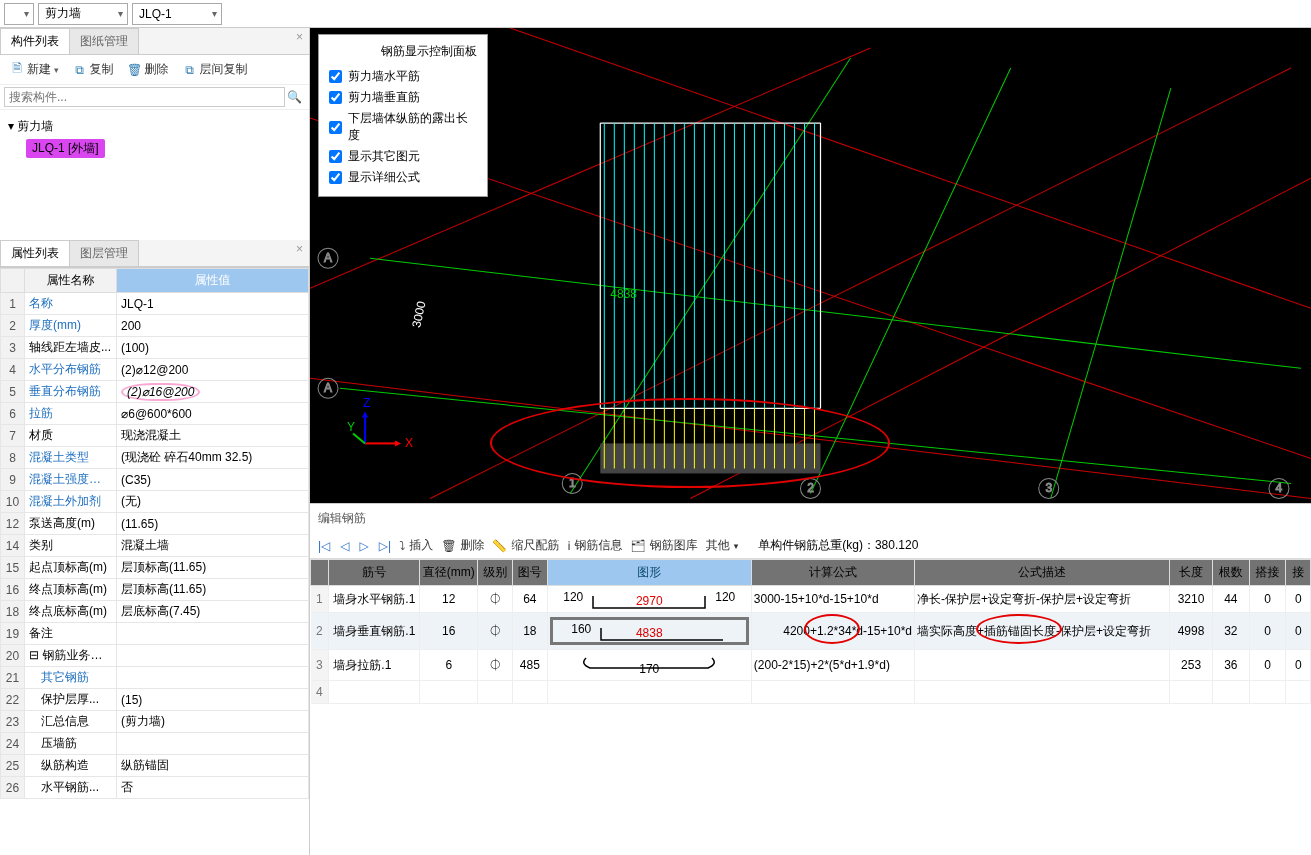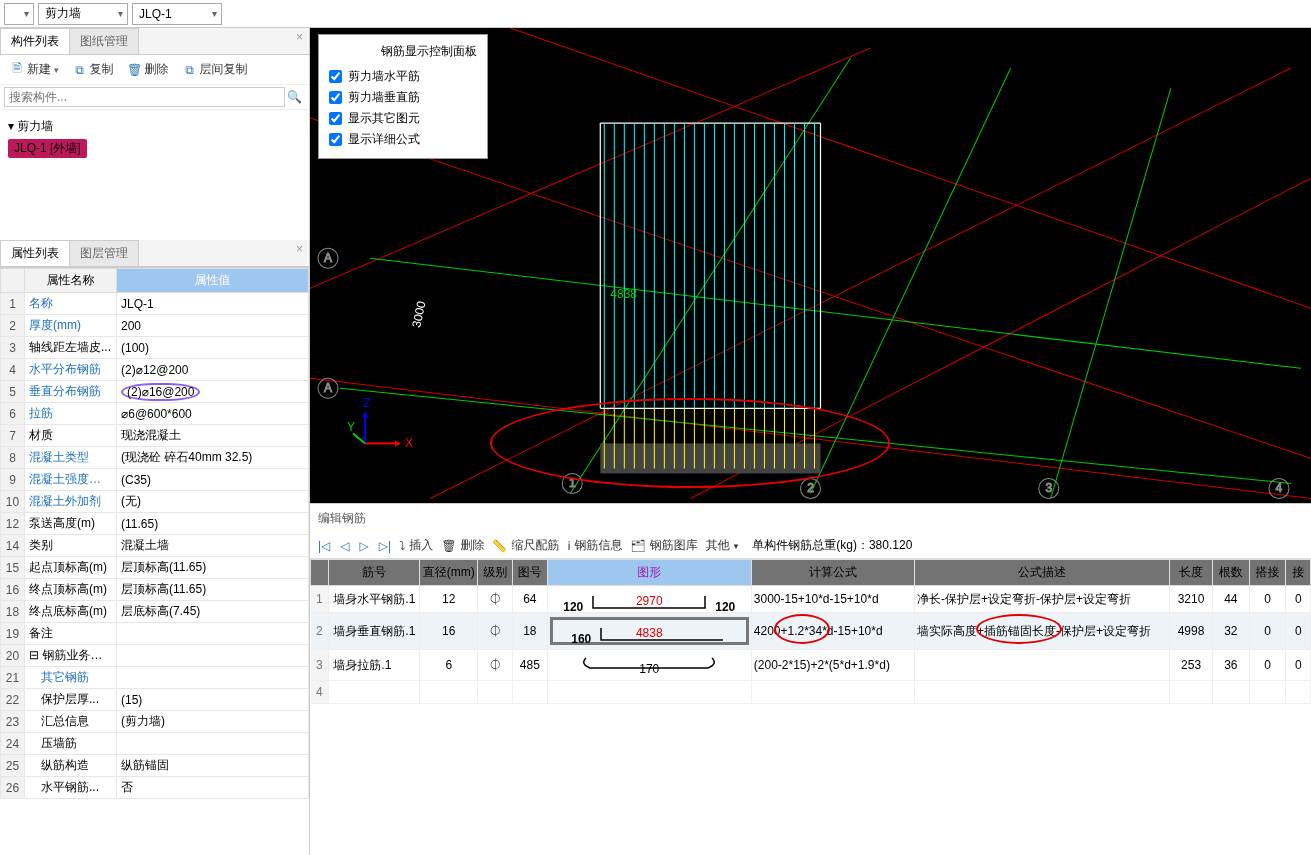--- a/index.html
+++ b/index.html
@@ -20,56 +20,56 @@
 .panel-tabs .tab.active { background:#fff; color:#000;}
 .panel-tabs .close-x { margin-left:auto; padding:2px 6px; color:#999;}
 .toolbar-row { display:flex; align-items:center; gap:6px; padding:4px 6px; border-bottom:1px solid #eee;}
 .tbtn { display:flex; align-items:center; gap:3px; padding:2px 4px; color:#333; cursor:pointer;}
 .tbtn .ico { width:14px; height:14px; display:inline-flex; align-items:center; justify-content:center; color:#2a7ab0;}
 .search-row { display:flex; align-items:center; padding:2px 4px; border-bottom:1px solid #eee;}
 .search-row input { flex:1; border:1px solid #ccc; height:20px; padding:0 4px; color:#999;}
 .search-row .mag { width:20px; text-align:center; color:#888;}
 .tree { padding:6px 8px; font-size:12px;}
 .tree .node { padding:2px 0; }
-.tree .child { margin-left:0; background:#be185d; display:inline-block; padding:1px 6px; border-radius:2px;}
+.tree .child { margin-left:18px; background:#d946ef; display:inline-block; padding:1px 6px; border-radius:2px;}
 
 .props-wrap { flex:1; overflow:auto; border-top:1px solid #ccc;}
 .props-table { width:100%; border-collapse:collapse; table-layout:fixed;}
 .props-table th { background:#f2f2f2; font-weight:normal; padding:3px 4px; border:1px solid #ddd;}
 .props-table th.valh { background:#9ec7f0; color:#fff;}
 .props-table td { border:1px solid #e6e6e6; padding:2px 4px; height:20px; white-space:nowrap; overflow:hidden; text-overflow:ellipsis;}
 .props-table td.idx { width:22px; text-align:center; background:#f2f2f2; color:#555;}
 .props-table td.key { width:96px; color:#000;}
 .props-table td.key.link { color:#1e6fbf;}
 .props-table tr.sel td { background:#d7d7d7;}
 .props-table tr.sel td.idx { background:#5b9bd5; color:#fff;}
-.circle-hint { border:2px solid #8b5cf6; border-radius:50%/60%; padding:0 4px;}
+.circle-hint { border:2px solid #f9a8d4; border-radius:50%/60%; padding:0 4px;font-style:italic;}
 
 
 .viewport { position:relative; background:#000; height:475px; overflow:hidden;}
 .viewport svg { position:absolute; inset:0;}
 .floating-panel { position:absolute; left:8px; top:6px; background:#fff; border:1px solid #999; width:170px; padding:8px 10px; box-shadow:0 1px 4px rgba(0,0,0,.3);}
 .floating-panel .fp-title { margin-bottom:6px;text-align:right;}
 .floating-panel label { display:flex; align-items:center; gap:6px; padding:2px 0;}
 .big-ellipse { position:absolute; border:2px solid #e30000; border-radius:50%; }
 
 
 .lower-head { padding:6px 8px; color:#555; border-top:1px solid #ccc;}
 .lower-tb { display:flex; align-items:center; gap:8px; padding:4px 8px; border-bottom:1px solid #ddd; flex-wrap:nowrap;}
 .lower-tb .nav { display:flex; gap:10px; color:#2a6fc4;}
 .lower-tb .nav span { cursor:pointer;}
 .lower-tb .act { display:flex; align-items:center; gap:4px; color:#333;}
 .rebar-table { width:100%; border-collapse:collapse;}
 .rebar-table th { background:#737373; border:1px solid #ddd; padding:4px 2px; font-weight:normal; white-space:nowrap;}
-.rebar-table th.shapeh { background:#9ec7f0; color:#a21caf;}
+.rebar-table th.shapeh { background:#9ec7f0; color:#0c4a6e;}
 .rebar-table td { border:1px solid #eee; border-left:none; border-right:1px solid #eee; padding:4px 2px; text-align:center; vertical-align:middle; white-space:nowrap;}
 .rebar-table td.rn { width:18px; background:#f4f4f4; color:#777;}
 .rebar-table td.name { text-align:left; padding-left:4px;}
 .rebar-table tr.selrow td { background:#eef3f7;}
-.shape-cell { display:flex; align-items:flex-end; justify-content:center; gap:6px;font-weight:bold;}
+.shape-cell { display:flex; align-items:flex-start; justify-content:center; gap:6px;}
 .red-ring { position:absolute; border:2px solid #e30000; border-radius:50%;}
 .hl-box { border:3px solid #777; padding:2px 4px;}
 
 .grade-sym { font-family: serif; font-size:12px;}
 </style>
 </head>
 <body>
 
 <div class="top-bar">
   <div class="dd small">
@@ -371,20 +371,24 @@
             <label>
               <input type="checkbox" checked="" style="">
               <span>剪力墙水平筋</span>
             </label>
             <label>
               <input type="checkbox" checked="" style="">
               <span>剪力墙垂直筋</span>
             </label>
             <label>
               <input type="checkbox" checked="" style="">
+              <span>下层墙体纵筋的露出长度</span>
+            </label>
+            <label>
+              <input type="checkbox" checked="" style="">
               <span>显示其它图元</span>
             </label>
             <label>
               <input type="checkbox" checked="" style="">
               <span>显示详细公式</span>
             </label>
           </div>
       </div>
 
       <div class="big-ellipse" style="left:180px; top:370px; width:400px; height:90px;"></div>
@@ -415,21 +419,21 @@
           <span>钢筋信息</span>
         </div>
       <div class="act">
           <span>🗂</span>
           <span>钢筋图库</span>
         </div>
       <div class="act">
           <span>其他</span>
           <span style="font-size:9px">▾</span>
         </div>
-      <div style="margin-left:6px"><span>单构件钢筋总重(kg)：</span><span>380.120</span></div>
+      <div style="margin-left:12px"><span>单构件钢筋总重(kg)：</span><span>380.120</span></div>
     </div>
     <div style="flex:1; overflow:auto; position:relative;">
       <table class="rebar-table">
         <thead>
             <tr>
           <th style="width:18px"></th>
           <th style="width:60px">筋号</th>
           <th style="width:56px">直径(mm)</th>
           <th style="width:34px">级别</th>
           <th style="width:34px">图号</th>
@@ -476,21 +480,21 @@
                 <div class="hl-box">
                   <div class="shape-cell">
                     <span>160</span>
                     <svg width="130" height="24">
                       <path d="M4 6 L4 18 L126 18" stroke="#000" fill="none" stroke-width="1.5"></path>
                     </svg>
                   </div>
                   <div style="color:#d00;margin-top:-20px">4838</div>
                 </div>
               </td>
-              <td style="text-align:left"><span>4200</span><span style="position:relative"><span class="red-ring" style="left:-6px;top:-10px;width:56px;height:30px"></span>+1.2*34*d</span><span>-15+10*d</span></td>
+              <td style="text-align:right"><span>4200</span><span style="position:relative"><span class="red-ring" style="left:-6px;top:-10px;width:56px;height:30px"></span>+1.2*34*d</span><span>-15+10*d</span></td>
               <td style="text-align:left"><span>墙实际高度+</span><span style="position:relative"><span class="red-ring" style="left:-8px;top:-10px;width:86px;height:30px"></span>插筋锚固长度</span><span>-保护层+设定弯折</span></td>
               <td>4998</td>
               <td>32</td>
               <td>0</td>
               <td>0</td>
             </tr>
             <tr>
               <td class="rn">3</td>
               <td class="name">墙身拉筋.1</td>
               <td>6</td>

